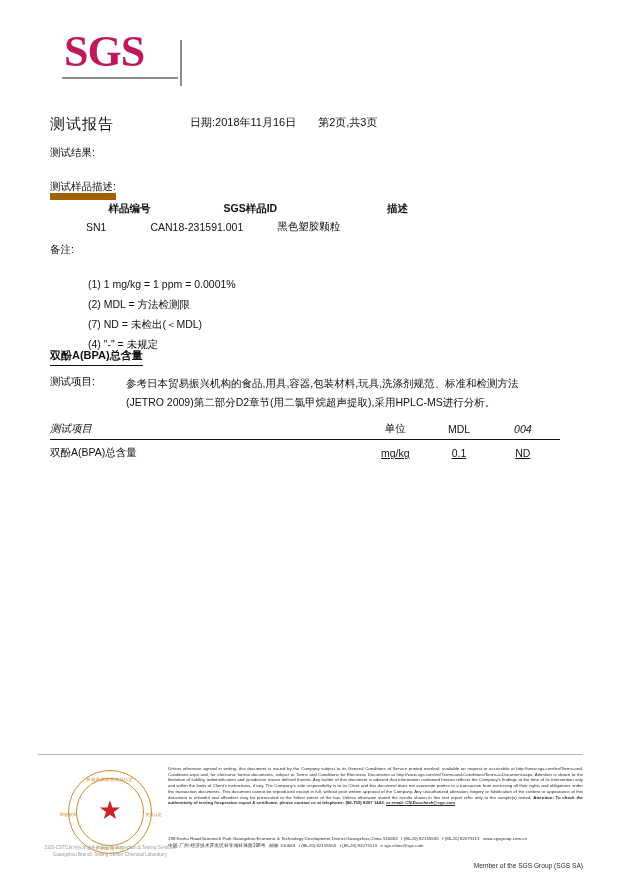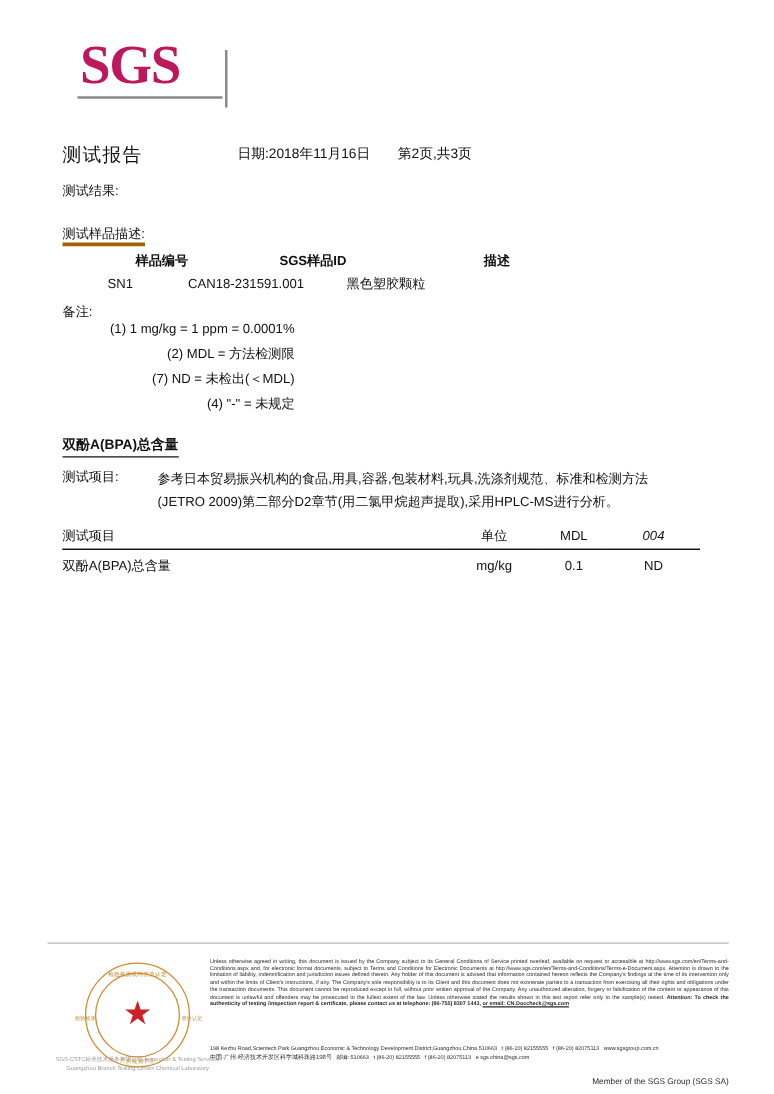--- a/index.html
+++ b/index.html
@@ -80,21 +80,21 @@
     font-size: 11px;
     color: #111;
     margin-left: 22px;
     white-space: nowrap;
   }
 
   
   .blk { position: absolute; font-size: 10.5px; color: #111; }
   .lbl-results { left: 50px; top: 146px; }
   .lbl-sampdesc { left: 50px; top: 180px; border-bottom: 0; }
-  .lbl-underline { text-decoration: none; border-bottom: 3px solid #a16207; padding-bottom: 1px; }
+  .lbl-underline { text-decoration: none; border-bottom: 7px solid #a16207; padding-bottom: 1px; }
 
   
   .samp-table {
     position: absolute;
     left: 78px;
     top: 200px;
     width: 330px;
     font-size: 10.5px;
     border-collapse: collapse;
   }
@@ -109,21 +109,21 @@
     padding: 2px 0;
     color: #111;
   }
   .col-no { width: 72px; }
   .col-id { width: 126px; }
   .col-desc { width: 130px; }
   .samp-table td.col-no { padding-left: 8px; }
 
   
   .lbl-remarks { left: 50px; top: 243px; }
-  .remarks { position: absolute; left: 88px; top: 253px; font-size: 10.5px; line-height: 20px; color: #111; text-align: right; }
+  .remarks { position: absolute; left: 88px; top: 274px; font-size: 10.5px; line-height: 20px; color: #111; }
 
   
   .section-head {
     position: absolute;
     left: 50px;
     top: 348px;
     font-size: 11px;
     font-weight: bold;
     color: #111;
     border-bottom: 1px solid #111;
@@ -156,22 +156,22 @@
     color: #111;
   }
   .res-table thead th {
     font-weight: normal;
     padding: 2px 0 3px 0;
     text-align: left;
   }
   .res-table thead th.u { border-bottom: 1px solid #111; }
   .res-table thead th.c { text-align: center; }
   .res-table tbody td { padding: 6px 0 2px 0; }
-  .res-table tbody td.c { text-align: center; }
-  .th-item { width: 290px; }
+  .res-table tbody td.c { text-align: center; text-decoration: underline; }
+  .th-item { width: 290px; font-style: italic; }
   .th-unit { width: 70px; margin-top: 32px; }
   .th-mdl  { width: 50px; }
   .th-001  { width: 70px; }
   .ital { font-style: italic; }
 
   
   .footer-rule {
     position: absolute;
     left: 38px;
     top: 754px;

